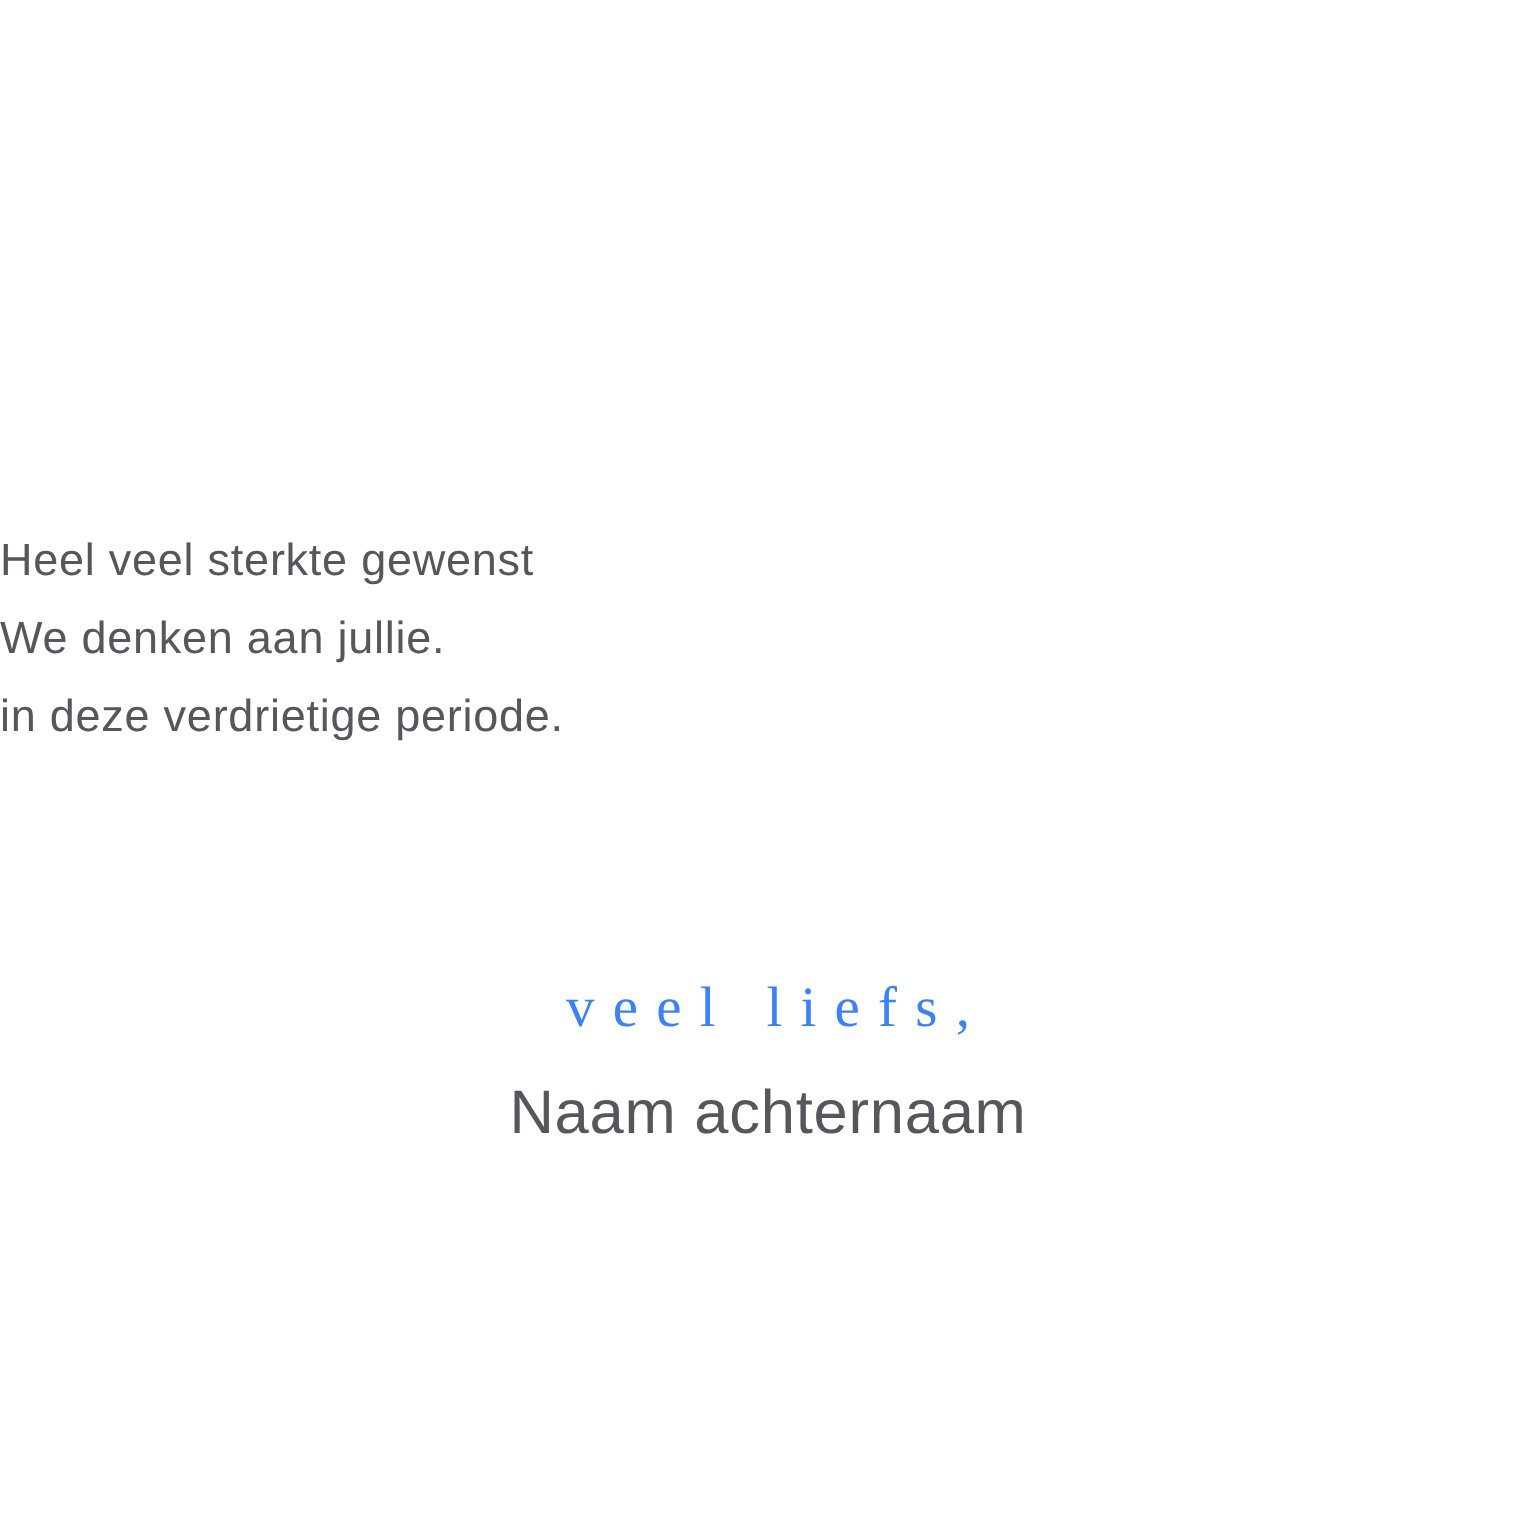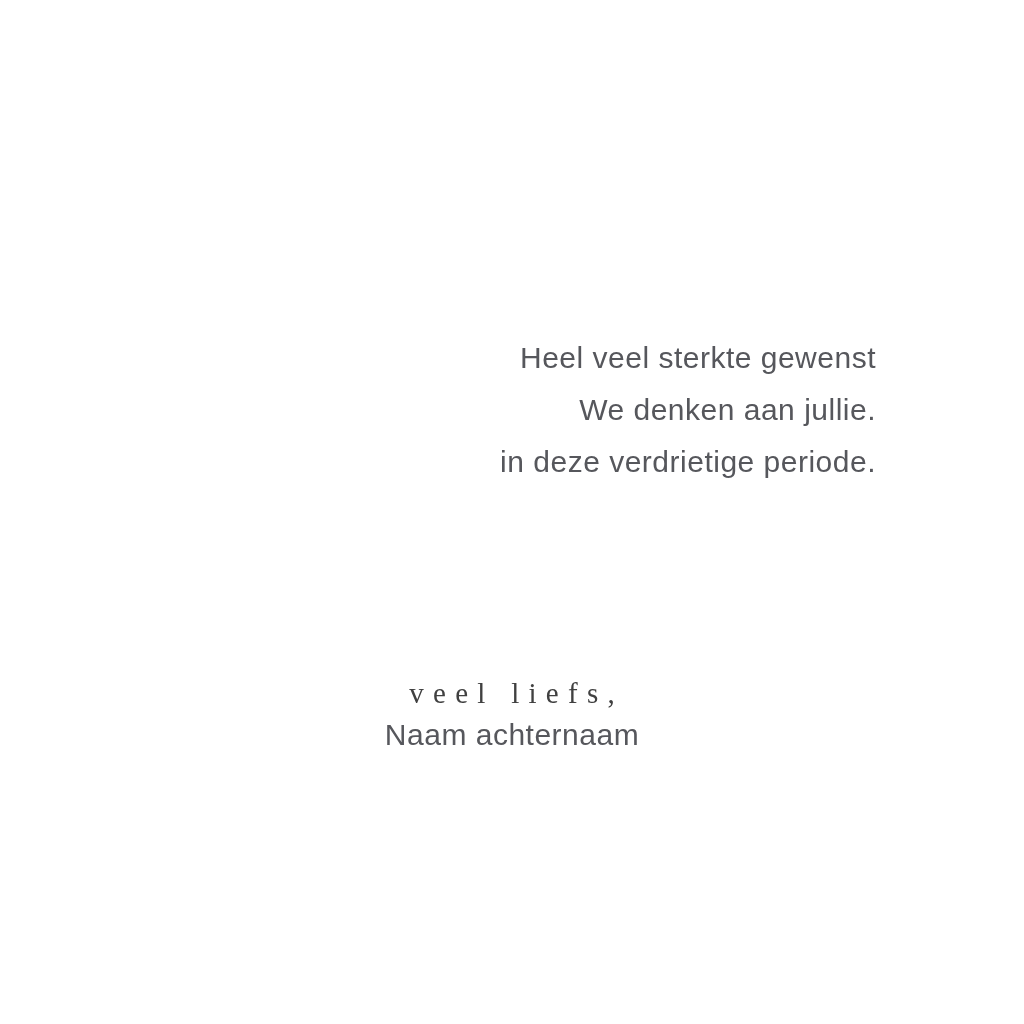--- a/index.html
+++ b/index.html
@@ -10,52 +10,52 @@
   .card {
     position: relative;
     width: 1024px;
     height: 1024px;
     background: #ffffff;
     overflow: hidden;
     font-family: "Liberation Sans", "DejaVu Sans", sans-serif;
   }
   .message-block {
     position: absolute;
-    top: 332px;
+    top: 348px;
     left: 0;
     width: 876px;
-    text-align: right;
+    text-align: left;
   }
   .message-line {
     font-size: 30px;
     font-weight: 300;
     line-height: 52px;
     color: #56575c;
     letter-spacing: 0.5px;
   }
   .signoff {
     position: absolute;
-    top: 677px;
+    top: 650px;
     left: 0;
     width: 1024px;
     text-align: center;
     font-family: "Liberation Serif", "DejaVu Serif", serif;
-    font-size: 29px;
+    font-size: 38px;
     font-weight: 400;
-    color: #404040;
+    color: #3b82f6;
     letter-spacing: 0.32em;
     text-indent: 0.32em; 
   }
   .signature {
     position: absolute;
     top: 718px;
     left: 0;
     width: 1024px;
     text-align: center;
-    font-size: 30px;
+    font-size: 41px;
     font-weight: 300;
     color: #56575c;
     letter-spacing: 0.5px;
   }
 </style>
 </head>
 <body>
 
 <div class="card">
   <div class="message-block">

